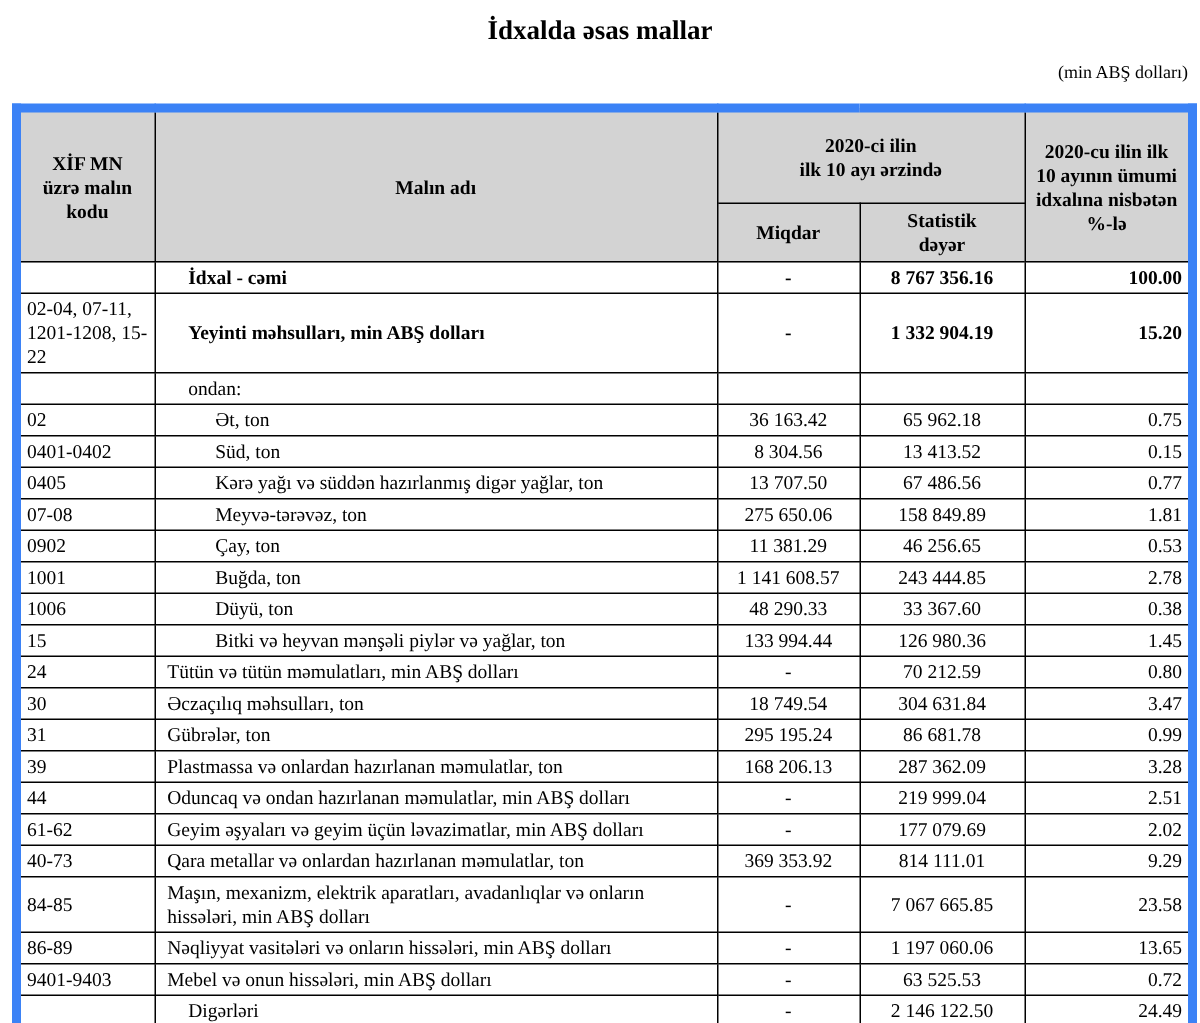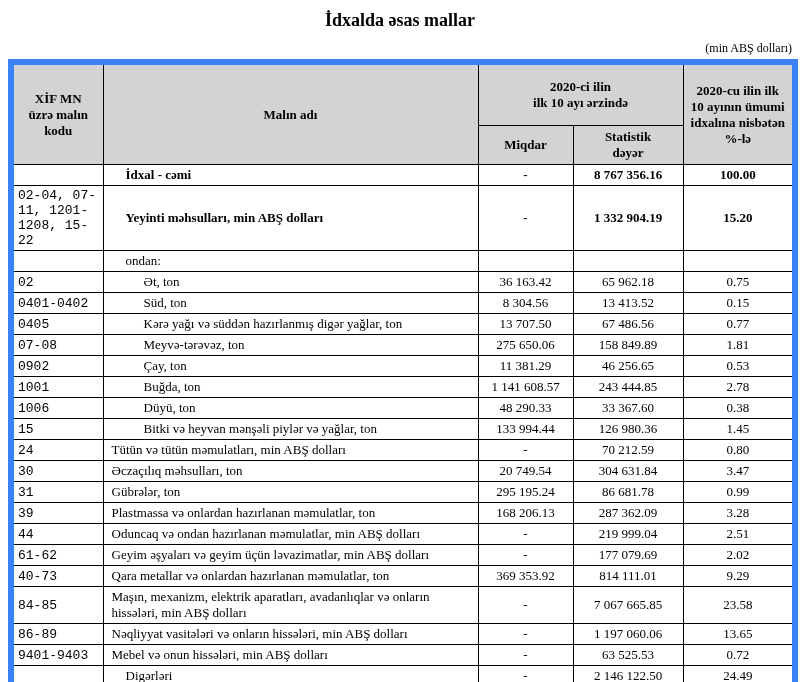--- a/index.html
+++ b/index.html
@@ -15,21 +15,21 @@
     padding: 6px 8px 8px 8px;
   }
   .doc-title {
     font-size: 18px;
     font-weight: bold;
     text-align: center;
     margin: 4px 0 10px 0;
   }
   .unit-note {
     width: 784px;
-    margin: 0 auto 3px auto;
+    margin: 0 auto 13px auto;
     text-align: right;
     font-size: 12px;
   }
   table.main-table {
     width: 784px;
     margin: 0 auto;
     border-collapse: collapse;
     table-layout: fixed;
     border: 6px solid #3b82f6;
   }
@@ -46,28 +46,28 @@
   table.main-table td {
     border: 1px solid #000;
     font-size: 13px;
     padding: 2px 4px;
     height: 21px;
     vertical-align: middle;
     box-sizing: border-box;
   }
   th.group-head { height: 56px; }
   tr.subhead th { height: 34px; }
-  td.code { text-align: left; padding-left: 4px; font-family: Liberation Mono, monospace; }
+  td.code { text-align: left; padding-left: 4px; }
   td.name { text-align: left; }
   td.name.indent-0 { padding-left: 8px; }
   td.name.indent-1 { padding-left: 22px; }
   td.name.indent-2 { padding-left: 40px; }
   td.num { text-align: center; padding-right: 15px; white-space: nowrap; }
   td.num.dash { text-align: center; padding-right: 4px; }
-  td.pct { text-align: center; padding-right: 8px; white-space: nowrap; }
+  td.pct { text-align: right; padding-right: 8px; white-space: nowrap; }
   tr.total td.name, tr.total td.num, tr.total td.pct,
   tr.subtotal td.name, tr.subtotal td.num, tr.subtotal td.pct {
     font-weight: bold;
   }
 </style>
 </head>
 <body>
 
 <div class="page">
   <div class="doc-title">İdxalda əsas mallar</div>
@@ -181,21 +181,21 @@
         <tr>
           <td class="code">24</td>
           <td class="name indent-0">Tütün və tütün məmulatları, min ABŞ dolları</td>
           <td class="num dash">-</td>
           <td class="num">70 212.59</td>
           <td class="pct">0.80</td>
         </tr>
         <tr>
           <td class="code">30</td>
           <td class="name indent-0">Əczaçılıq məhsulları, ton</td>
-          <td class="num">20 749.54</td>
+          <td class="num">18 749.54</td>
           <td class="num">304 631.84</td>
           <td class="pct">3.47</td>
         </tr>
         <tr>
           <td class="code">31</td>
           <td class="name indent-0">Gübrələr, ton</td>
           <td class="num">295 195.24</td>
           <td class="num">86 681.78</td>
           <td class="pct">0.99</td>
         </tr>

